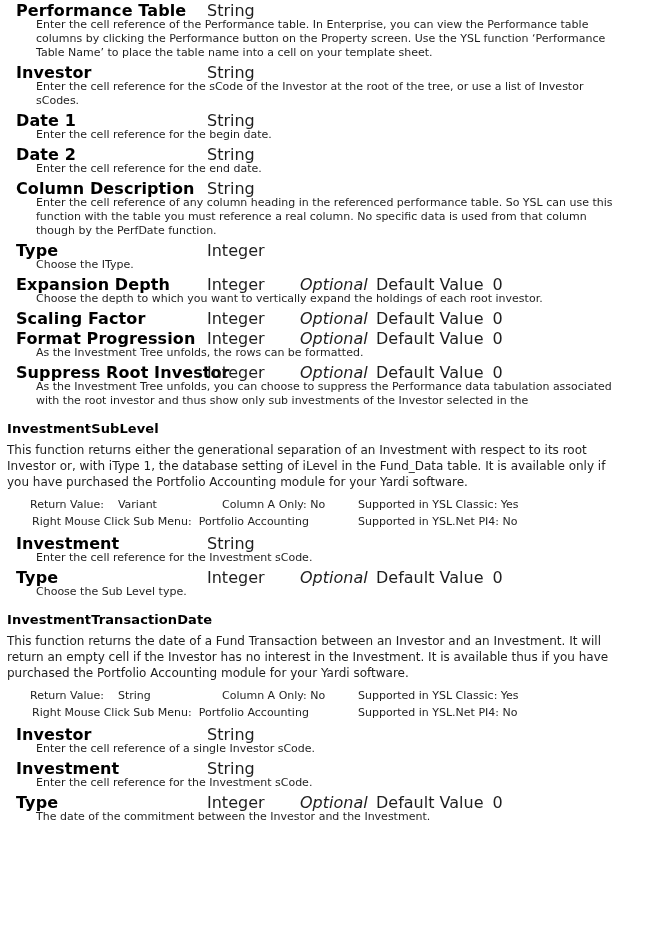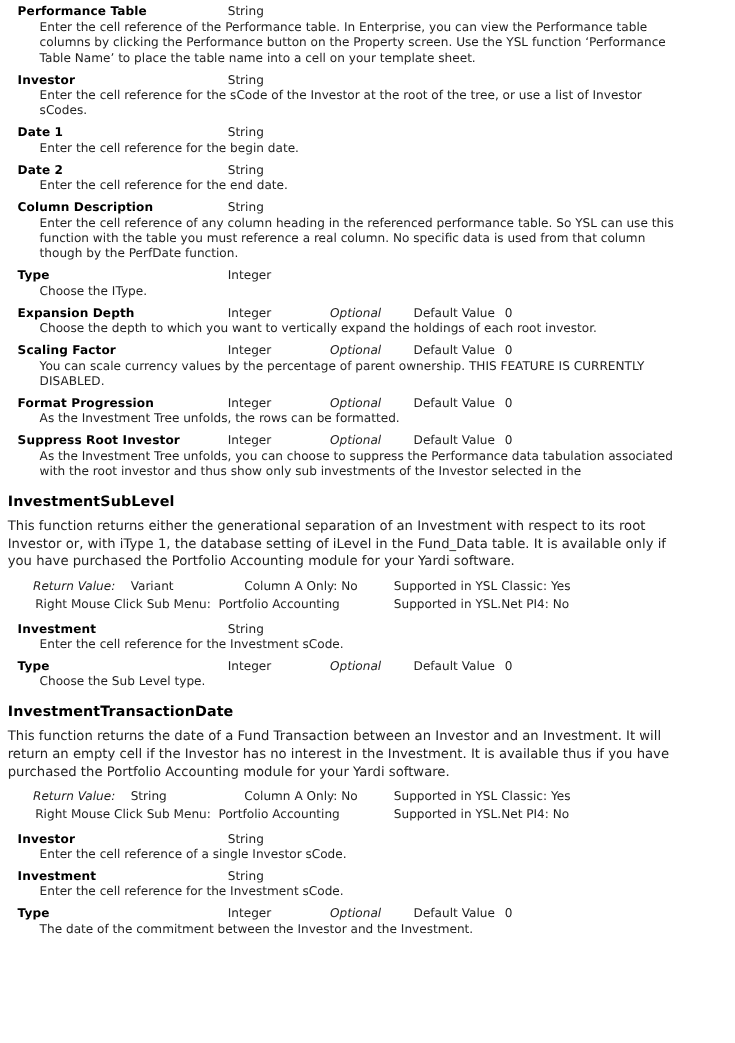--- a/index.html
+++ b/index.html
@@ -8,21 +8,21 @@
     width: 668px; height: 948px;
     font-family: "DejaVu Sans", "Liberation Sans", sans-serif;
     color: #1e1e1e;
     overflow: hidden;
     position: relative;
   }
   .page { padding: 3px 0 0 0; width: 668px; }
 
   
   .param { margin-bottom: 5px; }
-  .prow { position: relative; height: 15px; padding-left: 16px; font-size: 11px; line-height: 15px; }
+  .prow { position: relative; height: 15px; padding-left: 16px; font-size: 16px; line-height: 15px; }
   .pname { font-weight: bold; color: #000000; letter-spacing: 0.1px; }
   .pcol { position: absolute; top: 0; white-space: nowrap; color: #1e1e1e; font-weight: normal; }
   .c-type { left: 207px; }
   .c-opt  { left: 300px; font-style: italic; }
   .c-def  { left: 376px; }
   .c-def .dv { margin-left: 9px; }
   .pdesc {
     margin-left: 36px; max-width: 588px;
     font-size: 11px; line-height: 14px; color: #1e1e1e;
   }
@@ -33,21 +33,21 @@
     padding-left: 7px; margin-top: 13px; margin-bottom: 6px;
     letter-spacing: 0.1px;
   }
   .sect-desc {
     padding-left: 7px; max-width: 623px;
     font-size: 12px; line-height: 16px; color: #1e1e1e;
     margin-bottom: 7px;
   }
   .meta { margin-bottom: 5px; }
   .mrow { position: relative; height: 17px; font-size: 11px; line-height: 16px; white-space: nowrap; }
-  .m-ret-label { margin-left: 30px; font-style: italic; }
+  .m-ret-label { margin-left: 30px; }
   .m-ret-value { margin-left: 14px; }
   .m-sub-label { margin-left: 32px; }
   .m-sub-value { margin-left: 7px; }
   .m-cola { position: absolute; left: 222px; top: 0; }
   .m-supp { position: absolute; left: 358px; top: 0; }
 </style>
 </head>
 <body>
 
 <div class="page">
@@ -122,21 +122,20 @@
     <div class="pdesc">Choose the depth to which you want to vertically expand the holdings of each root investor.</div>
   </div>
 
   <div class="param">
     <div class="prow">
       <span class="pname">Scaling Factor</span>
       <span class="pcol c-type">Integer</span>
       <span class="pcol c-opt">Optional</span>
       <span class="pcol c-def"><span>Default Value</span><span class="dv">0</span></span>
     </div>
-    <div class="pdesc">You can scale currency values by the percentage of parent ownership. THIS FEATURE IS CURRENTLY DISABLED.</div>
   </div>
 
   <div class="param">
     <div class="prow">
       <span class="pname">Format Progression</span>
       <span class="pcol c-type">Integer</span>
       <span class="pcol c-opt">Optional</span>
       <span class="pcol c-def"><span>Default Value</span><span class="dv">0</span></span>
     </div>
     <div class="pdesc">As the Investment Tree unfolds, the rows can be formatted.</div>

